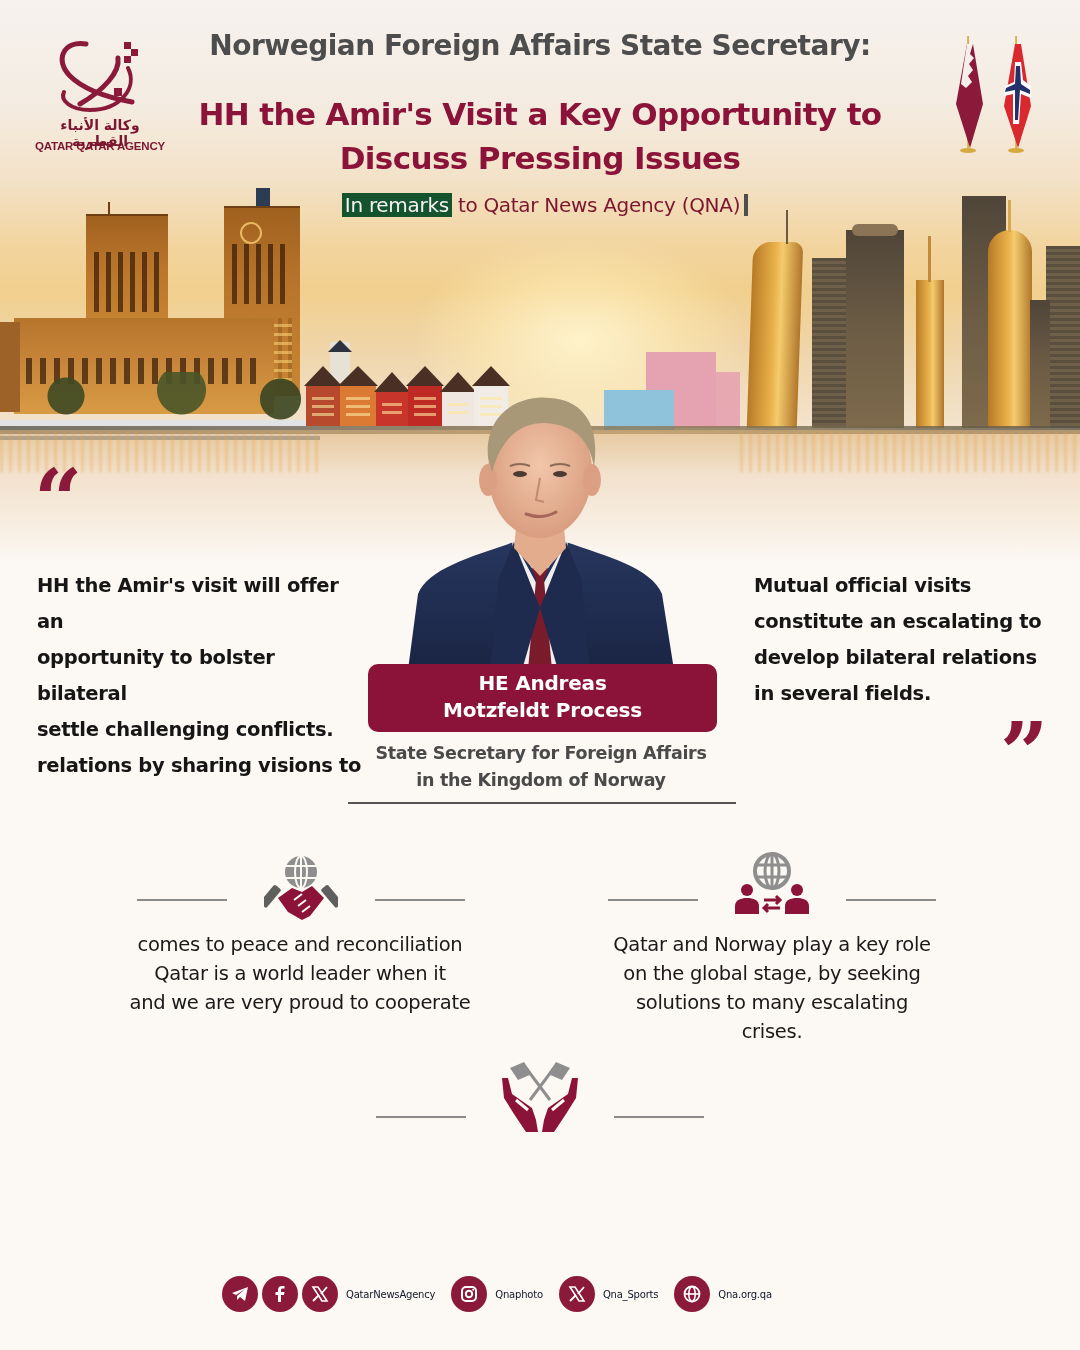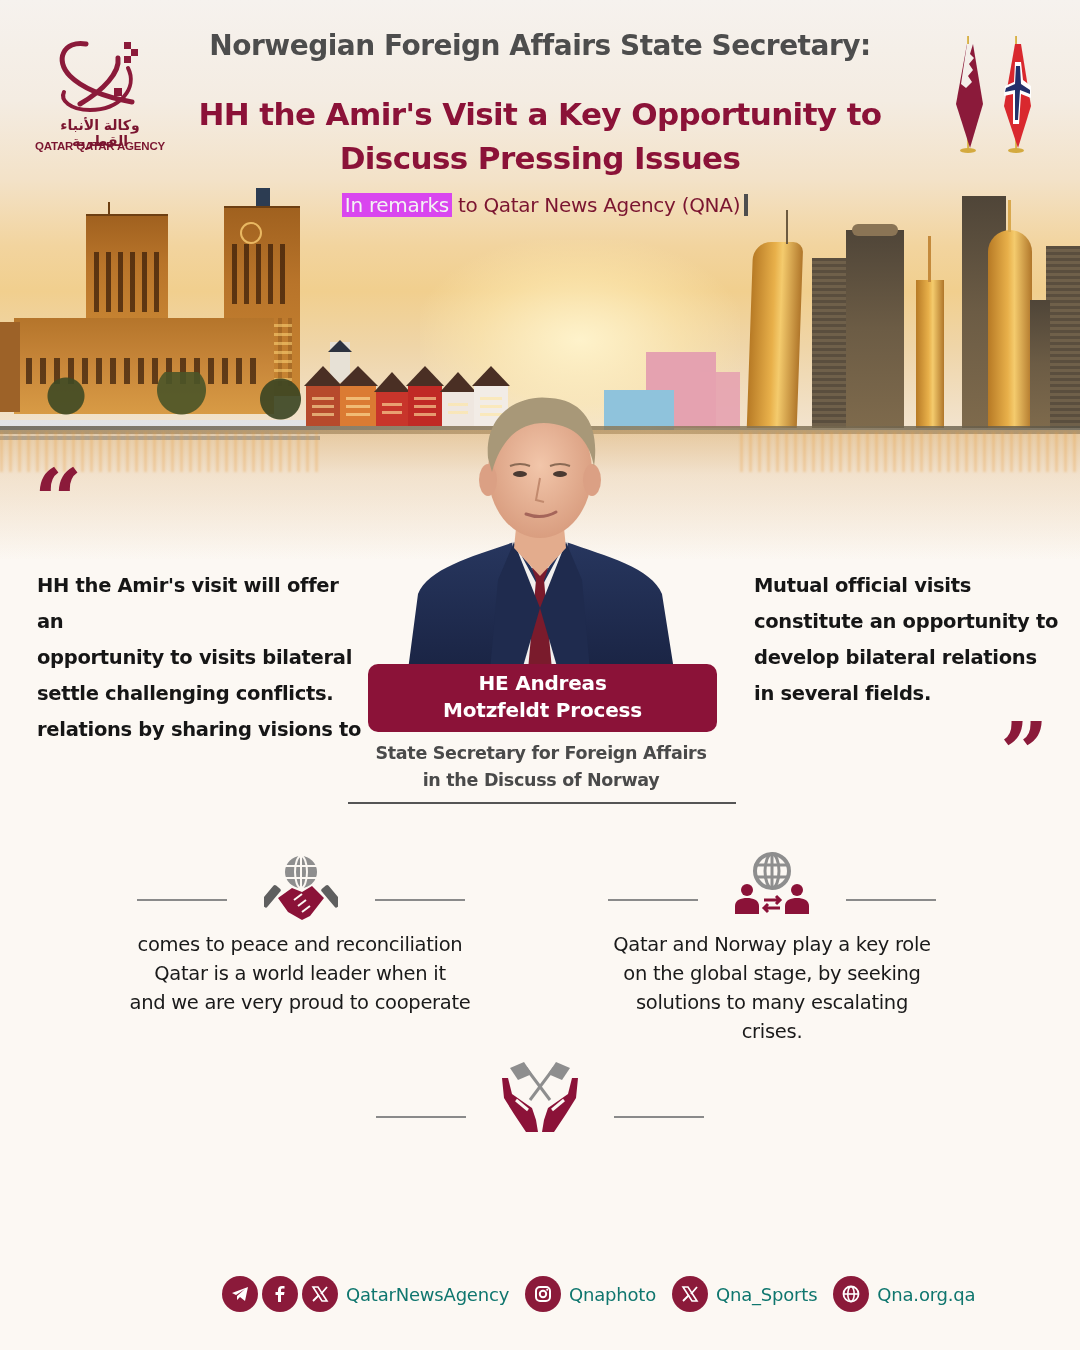--- a/index.html
+++ b/index.html
@@ -112,21 +112,21 @@
     font-family:"DejaVu Sans", sans-serif; font-weight:bold; font-size:28px; color:#4d4d4d; letter-spacing:-0.5px;
   }
   .headline {
     position:absolute; left:180px; top:92px; width:720px; text-align:center;
     font-family:"DejaVu Sans", sans-serif; font-weight:bold; font-size:31px; line-height:44px; color:#8b1238; letter-spacing:-0.6px;
   }
   .byline {
     position:absolute; left:320px; top:192px; width:450px; text-align:center;
     font-family:"DejaVu Sans", sans-serif; font-size:20px; color:#7b1530; line-height:26px; letter-spacing:-0.3px;
   }
-  .byline .hl { background:#d946ef; color:#f3f3f3; padding:0 3px; }
+  .byline .hl { background:#14532d; color:#f3f3f3; padding:0 3px; }
   .byline .bar { display:inline-block; width:4px; height:22px; background:#4e4e4e; vertical-align:-4px; margin-left:4px; }
 
   
   .flags { position:absolute; left:945px; top:36px; width:100px; height:120px; }
   .pole { position:absolute; top:0; width:2px; height:116px; background:linear-gradient(90deg,#c9a23c,#f2d36e,#b88c2a); }
   .pole-base { position:absolute; top:112px; width:16px; height:5px; border-radius:50%; background:#d4aa3f; }
 
   
   .quote-mark {
     position:absolute; font-family:"DejaVu Serif", serif; font-weight:bold; font-size:84px; color:#8b1a3a; line-height:1;
@@ -154,21 +154,21 @@
   .rule { position:absolute; height:2px; background:#8a8a8a; }
   .point-icon { position:absolute; }
   .point-text {
     position:absolute; text-align:center; font-family:"DejaVu Sans", sans-serif; font-size:19.5px; line-height:29px; color:#1a1a1a; letter-spacing:-0.3px;
   }
 
   
   .footer { position:absolute; left:222px; top:1276px; height:36px; display:flex; align-items:center; }
   .soc { width:36px; height:36px; border-radius:50%; background:#8b1a3a; display:flex; align-items:center; justify-content:center; margin-right:4px; }
   .soc svg { width:20px; height:20px; }
-  .soc-label { font-family:"DejaVu Sans", sans-serif; font-size:18px; color:#0f766e; margin:0 16px 0 4px; letter-spacing:-0.2px; }
+  .soc-label { font-family:"DejaVu Sans", sans-serif; font-size:10px; color:#0f172a; margin:0 16px 0 4px; letter-spacing:-0.2px; }
 </style>
 </head>
 <body>
 
 <div class="canvas">
 
   <div class="sky"></div>
   <div class="sun-glow"></div>
 
   <div>
@@ -273,28 +273,28 @@
       <path d="M14 18 L20 18 L22 36 L30 42 L30 54 L20 50 L18 80 L12 80 L12 50 L3 52 L4 42 L13 38 Z" fill="#ffffff"></path>
       <path d="M15 22 L19 22 L20 40 L29 46 L29 50 L19 46 L17 76 L14 76 L14 46 L4 48 L5 44 L14 40 Z" fill="#23306a"></path>
     </svg>
   </div>
 
   <div class="quote-mark" style="left:34px;top:458px;">“</div>
   <div class="quote-mark" style="left:1000px;top:712px;">”</div>
 
   <div class="quote-text" style="left:37px;top:568px;width:330px;">
     <div>HH the Amir's visit will offer an</div>
-    <div>opportunity to visits bilateral</div>
+    <div>opportunity to bolster bilateral</div>
     <div>settle challenging conflicts.</div>
     <div>relations by sharing visions to</div>
   </div>
 
   <div class="quote-text" style="left:754px;top:568px;width:310px;">
     <div>Mutual official visits</div>
-    <div>constitute an opportunity to</div>
+    <div>constitute an escalating to</div>
     <div>develop bilateral relations</div>
     <div>in several fields.</div>
   </div>
 
   <div class="portrait">
     <svg viewBox="0 0 292 290" width="292" height="290">
       <defs>
         <linearGradient id="suit" x1="0" y1="0" x2="0" y2="1">
           <stop offset="0" stop-color="#27365e"></stop>
           <stop offset="1" stop-color="#1a2444"></stop>
@@ -333,21 +333,21 @@
       <path d="M146 98 L142 120 L150 122" stroke="#c28a6e" stroke-width="2" fill="none"></path>
     </svg>
   </div>
 
   <div class="name-card">
     <div>HE Andreas</div>
     <div>Motzfeldt Process</div>
   </div>
   <div class="role">
     <div>State Secretary for Foreign Affairs</div>
-    <div>in the Discuss of Norway</div>
+    <div>in the Kingdom of Norway</div>
   </div>
   <div class="role-rule"></div>
 
   <div class="rule" style="left:137px;top:899px;width:90px;"></div>
   <div class="rule" style="left:375px;top:899px;width:90px;"></div>
   <svg class="point-icon" style="left:264px;top:854px;width:74px;height:70px;" viewBox="0 0 74 70">
     <circle cx="37" cy="18" r="16" fill="#8e8e8e"></circle>
     <g stroke="#fcf8f3" stroke-width="2" fill="none">
       <ellipse cx="37" cy="18" rx="6" ry="16"></ellipse>
       <line x1="37" y1="2" x2="37" y2="34"></line>

